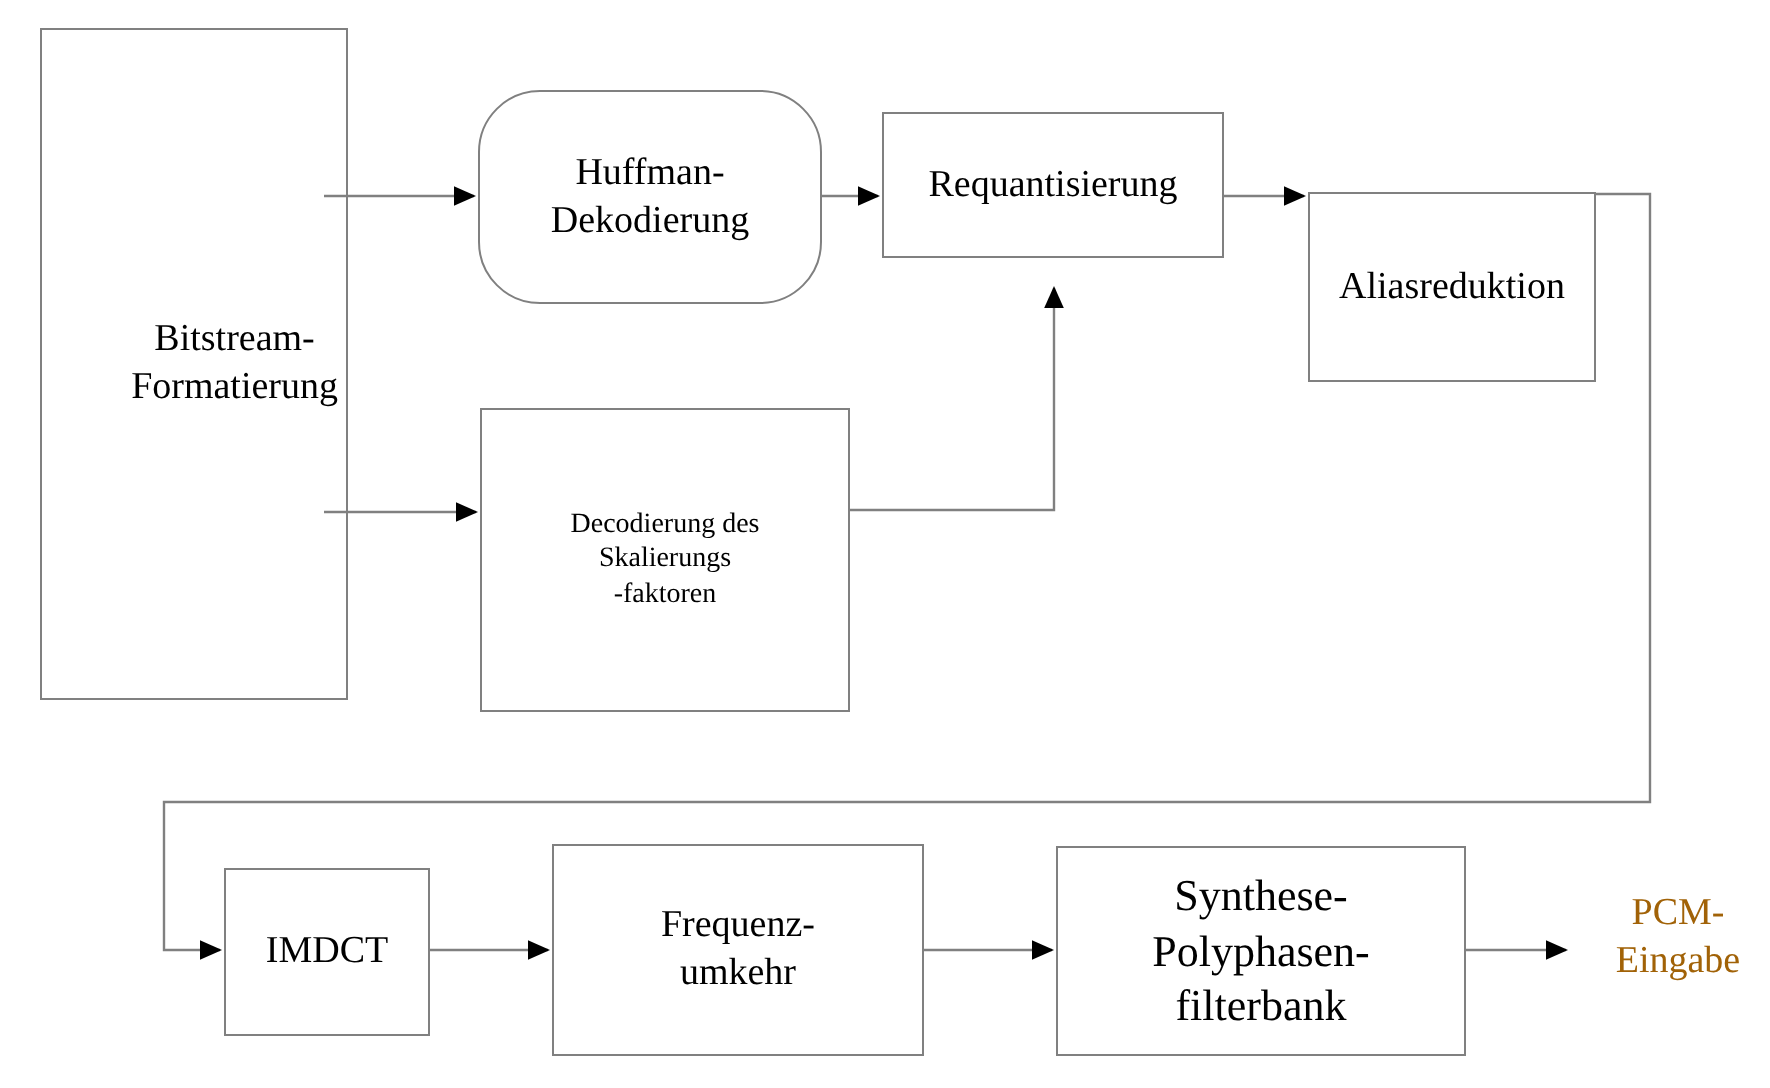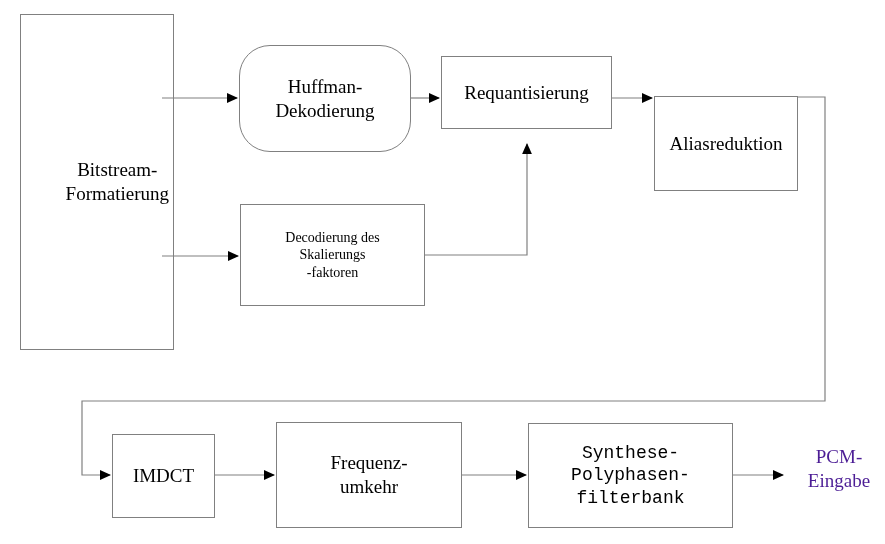--- a/index.html
+++ b/index.html
@@ -33,25 +33,25 @@
     text-align: center;
     color: #000000;
     line-height: 1.25;
   }
   .node-label {
     display: block;
     white-space: pre-line;
     padding: 0 4px;
   }
   .size-lg { font-size: 19px; }
-  .size-md { font-size: 18px; font-family: Liberation Mono, monospace; }
+  .size-md { font-size: 22px; }
   .size-sm { font-size: 14px; }
   .free-label {
     position: absolute;
-    color: #4c1d95;
+    color: #a16207;
     text-align: center;
     white-space: pre-line;
     line-height: 1.25;
     font-size: 19px;
   }
 </style>
 </head>
 <body>
 
 <div id="diagram-root">
@@ -96,21 +96,21 @@
   </div>
 
   <div class="node-box size-lg" style="left:441px; top:56px; width:171px; height:73px;">
     <span class="node-label">Requantisierung</span>
   </div>
 
   <div class="node-box size-lg" style="left:654px; top:52px; width:144px; height:95px;margin-top:44px;">
     <span class="node-label">Aliasreduktion</span>
   </div>
 
-  <div class="node-box size-sm" style="left:240px; top:204px; width:185px; height:102px;">
+  <div class="node-box size-sm" style="left:240px; top:204px; width:185px; height:152px;">
     <span class="node-label">Decodierung des
 Skalierungs
 -faktoren</span>
   </div>
 
   <div class="node-box size-lg" style="left:276px; top:422px; width:186px; height:106px;">
     <span class="node-label">Frequenz-
 umkehr</span>
   </div>
 

